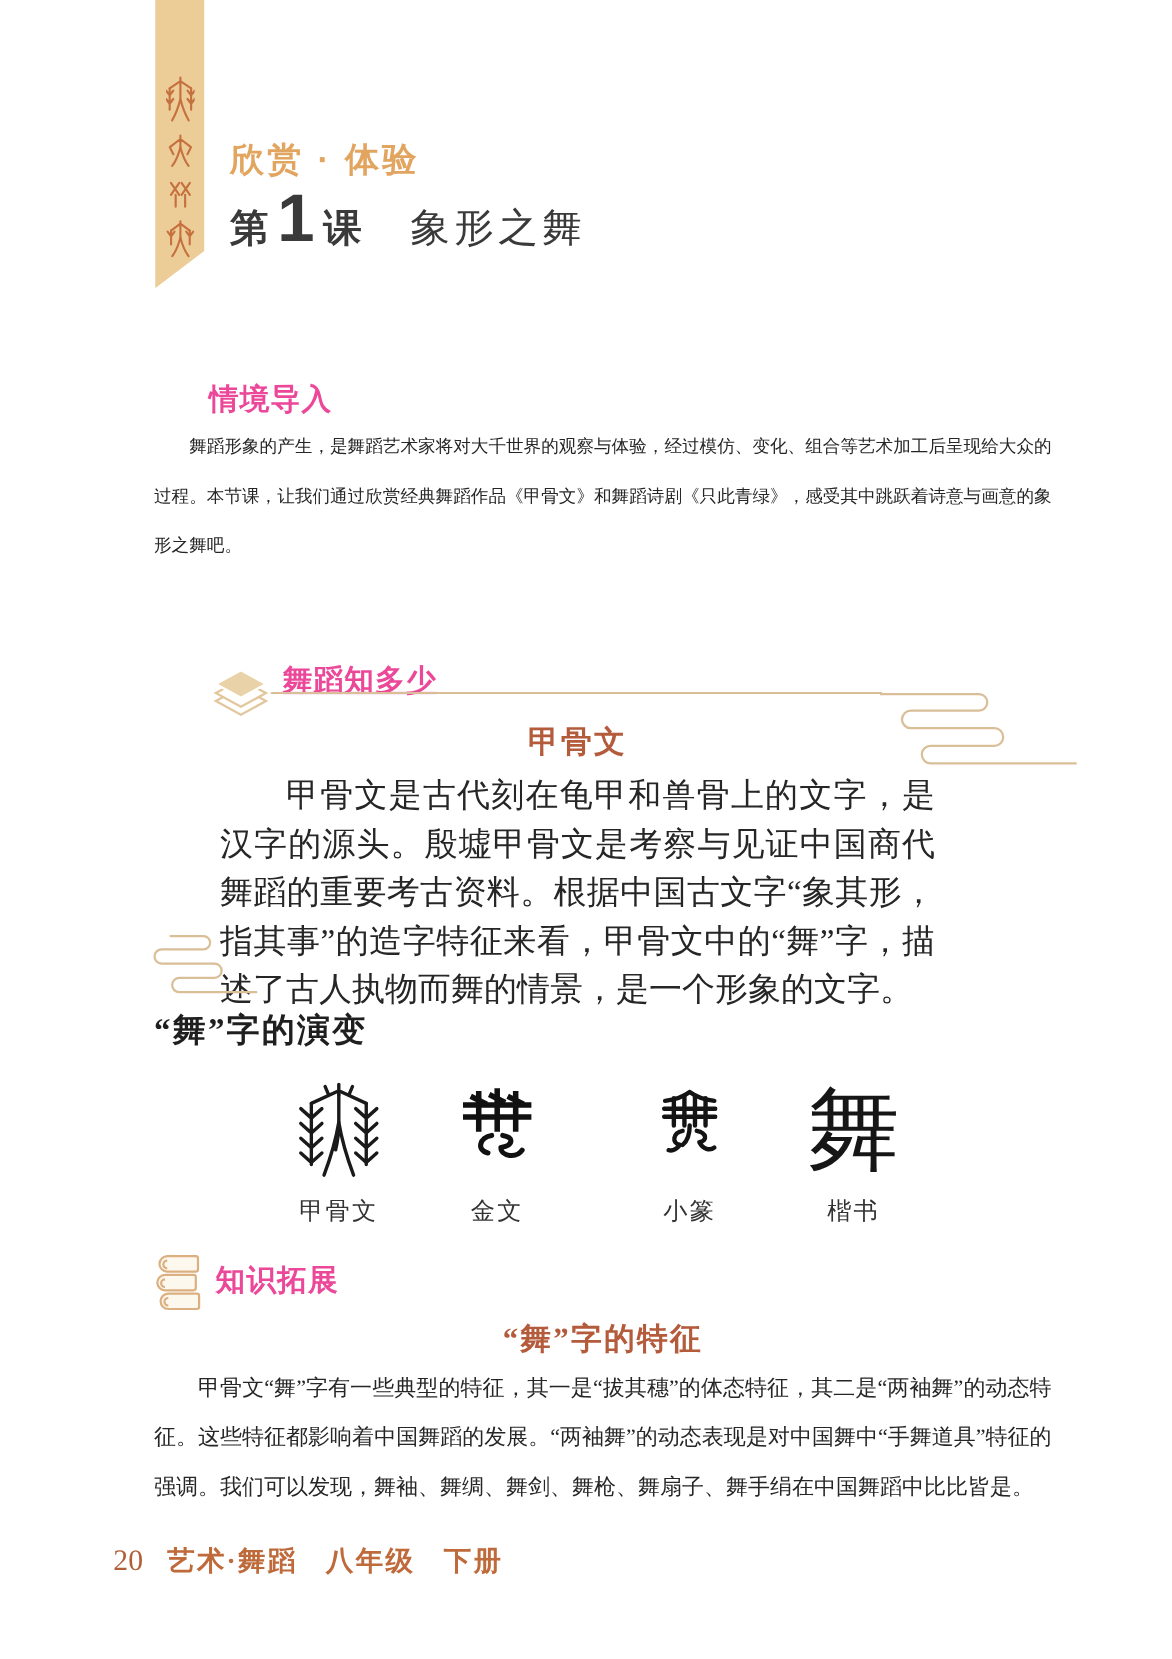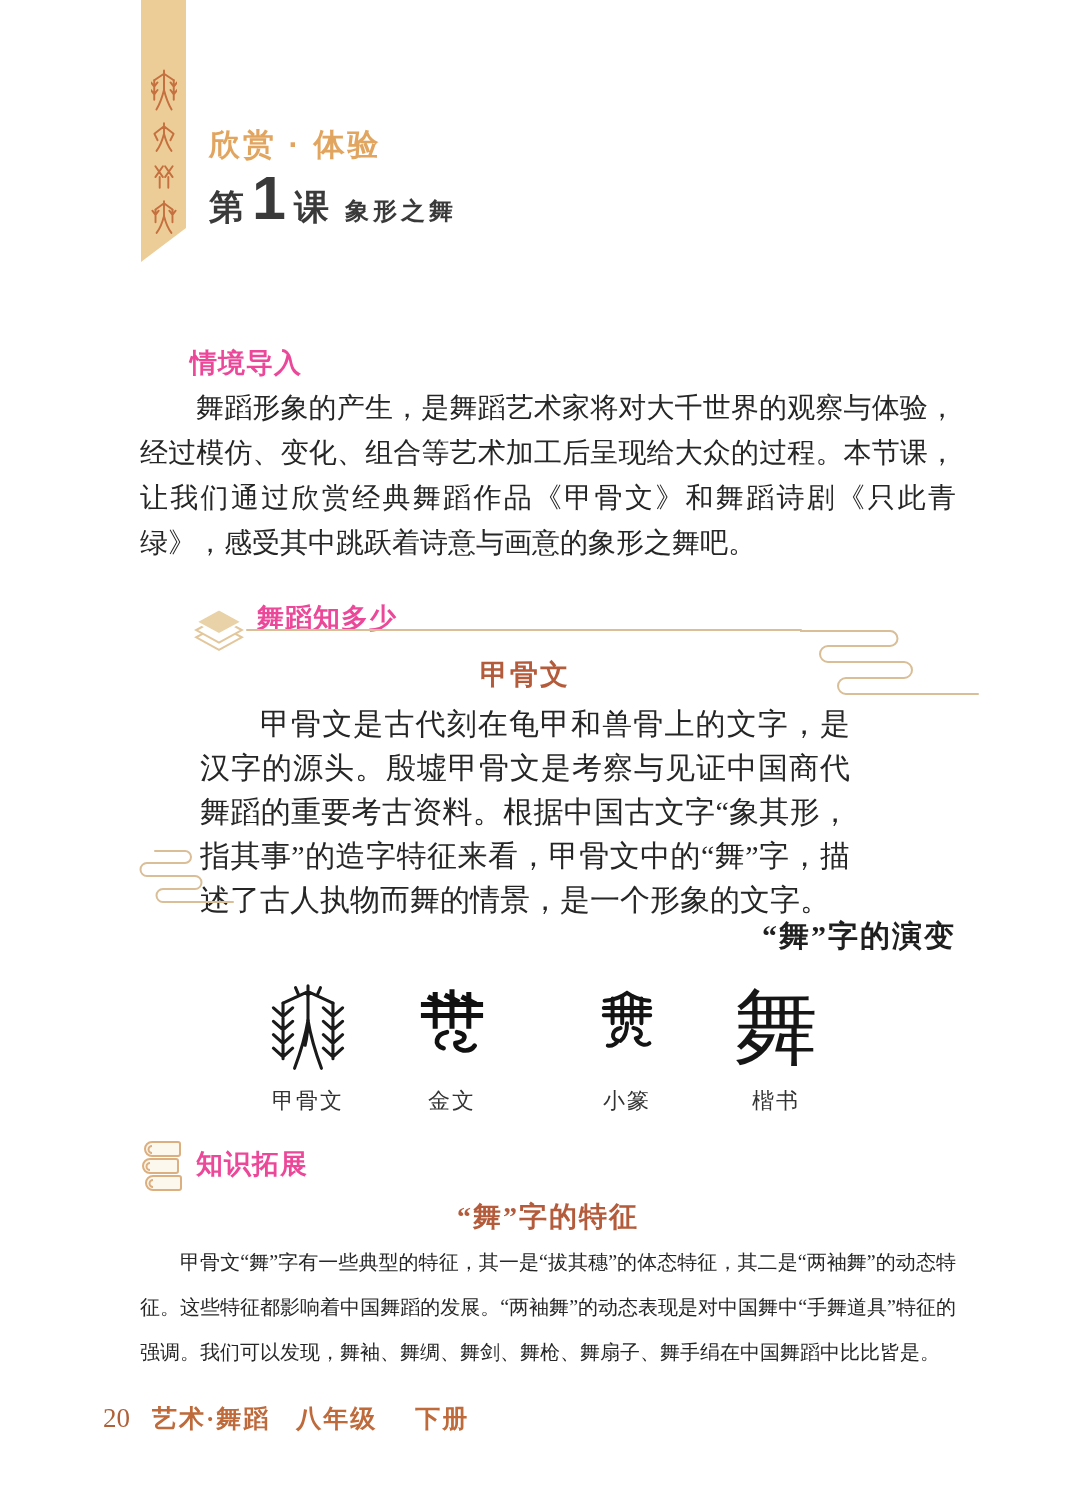--- a/index.html
+++ b/index.html
@@ -27,53 +27,53 @@
   .strand{
     position:absolute;left:209px;top:124px;
     font-size:31px;font-weight:bold;color:#e2a55f;letter-spacing:3px;
   }
   .lesson{
     position:absolute;left:209px;top:168px;
     display:flex;align-items:baseline;color:#3a3a3a;
   }
   .lesson .zi{font-size:35px;font-weight:bold;}
   .lesson .num{font-size:61px;font-weight:bold;margin:0 8px;line-height:1;}
-  .lesson .title{font-size:24px;font-weight:bold;margin-left:16px;letter-spacing:4px;}
+  .lesson .title{font-size:36px;font-weight:normal;margin-left:44px;letter-spacing:4px;}
 
   
   .orange-head{font-size:27px;font-weight:bold;color:#ec4899;letter-spacing:1px;}
   .intro-head{position:absolute;left:190px;top:345px;}
   .brick-head{
     font-size:28px;font-weight:bold;color:#b45b3b;text-align:center;letter-spacing:2px;
     font-family:"Liberation Serif","DejaVu Serif",serif;
   }
 
   
   .para{
     position:absolute;
     font-family:"Liberation Serif","DejaVu Serif",serif;
     color:#262626;
     text-align:justify;
     text-indent:2em;
   }
-  .para1{left:140px;top:385px;width:816px;font-size:28px;line-height:45px;}
+  .para1{left:140px;top:385px;width:816px;font-size:16px;line-height:45px;font-family:Liberation Mono, monospace;}
   .para2{left:200px;top:702px;width:650px;font-size:30px;line-height:44px;}
   .para3{left:140px;top:1240px;width:816px;font-size:20px;line-height:45px;}
 
   
   .diamond-icon{position:absolute;left:192px;top:598px;}
   .knowdance-head{position:absolute;left:257px;top:600px;text-decoration:underline;}
   .rule{position:absolute;left:246px;top:629px;width:556px;height:2px;background:#d9be97;border-radius:1px;}
   .cloud-right{position:absolute;left:800px;top:622px;}
   .cloud-left{position:absolute;left:133px;top:845px;}
   .oracle-subhead{position:absolute;left:200px;top:656px;width:650px;}
 
   
   .evo-title{
-    position:absolute;left:140px;top:916px;width:816px;text-align:right;
+    position:absolute;left:140px;top:916px;width:816px;text-align:left;
     font-family:"Liberation Serif","DejaVu Serif",serif;
     font-size:30px;font-weight:bold;color:#1f1f1f;letter-spacing:2px;
   }
   .evo-item{position:absolute;top:980px;width:130px;text-align:center;}
   .evo-item .art{height:96px;display:flex;align-items:center;justify-content:center;}
   .evo-item .lbl{margin-top:10px;font-size:22px;color:#333;letter-spacing:2px;}
   .evo-1{left:243px;} .evo-2{left:387px;} .evo-3{left:562px;} .evo-4{left:711px;}
   .kaishu{
     font-family:"Liberation Serif","DejaVu Serif",serif;
     font-size:84px;color:#161616;line-height:1;font-weight:500;
@@ -86,21 +86,21 @@
 
   
   .footer{
     position:absolute;left:103px;top:1402px;
     display:flex;align-items:baseline;color:#be6a3b;
     font-family:"Liberation Serif","DejaVu Serif",serif;font-weight:bold;
   }
   .footer .pn{font-size:27px;color:#b05f36;font-weight:normal;font-family:Liberation Serif, serif;}
   .footer .bk{font-size:25px;margin-left:22px;letter-spacing:2px;text-align:center;}
   .footer .gr{font-size:25px;margin-left:26px;letter-spacing:2px;}
-  .footer .vol{font-size:25px;margin-left:38px;letter-spacing:2px;}
+  .footer .vol{font-size:25px;margin-left:26px;letter-spacing:2px;}
 </style>
 </head>
 <body>
 
 <div class="page">
 
   <div class="ribbon">
     <svg width="26" height="44" viewBox="0 0 24 40">
       <g stroke="#c5703e" stroke-width="1.8" fill="none" stroke-linecap="round">
         <path d="M12,2 V8 M12,5 L3,11 M12,5 L21,11 M12,8 V20"></path>

